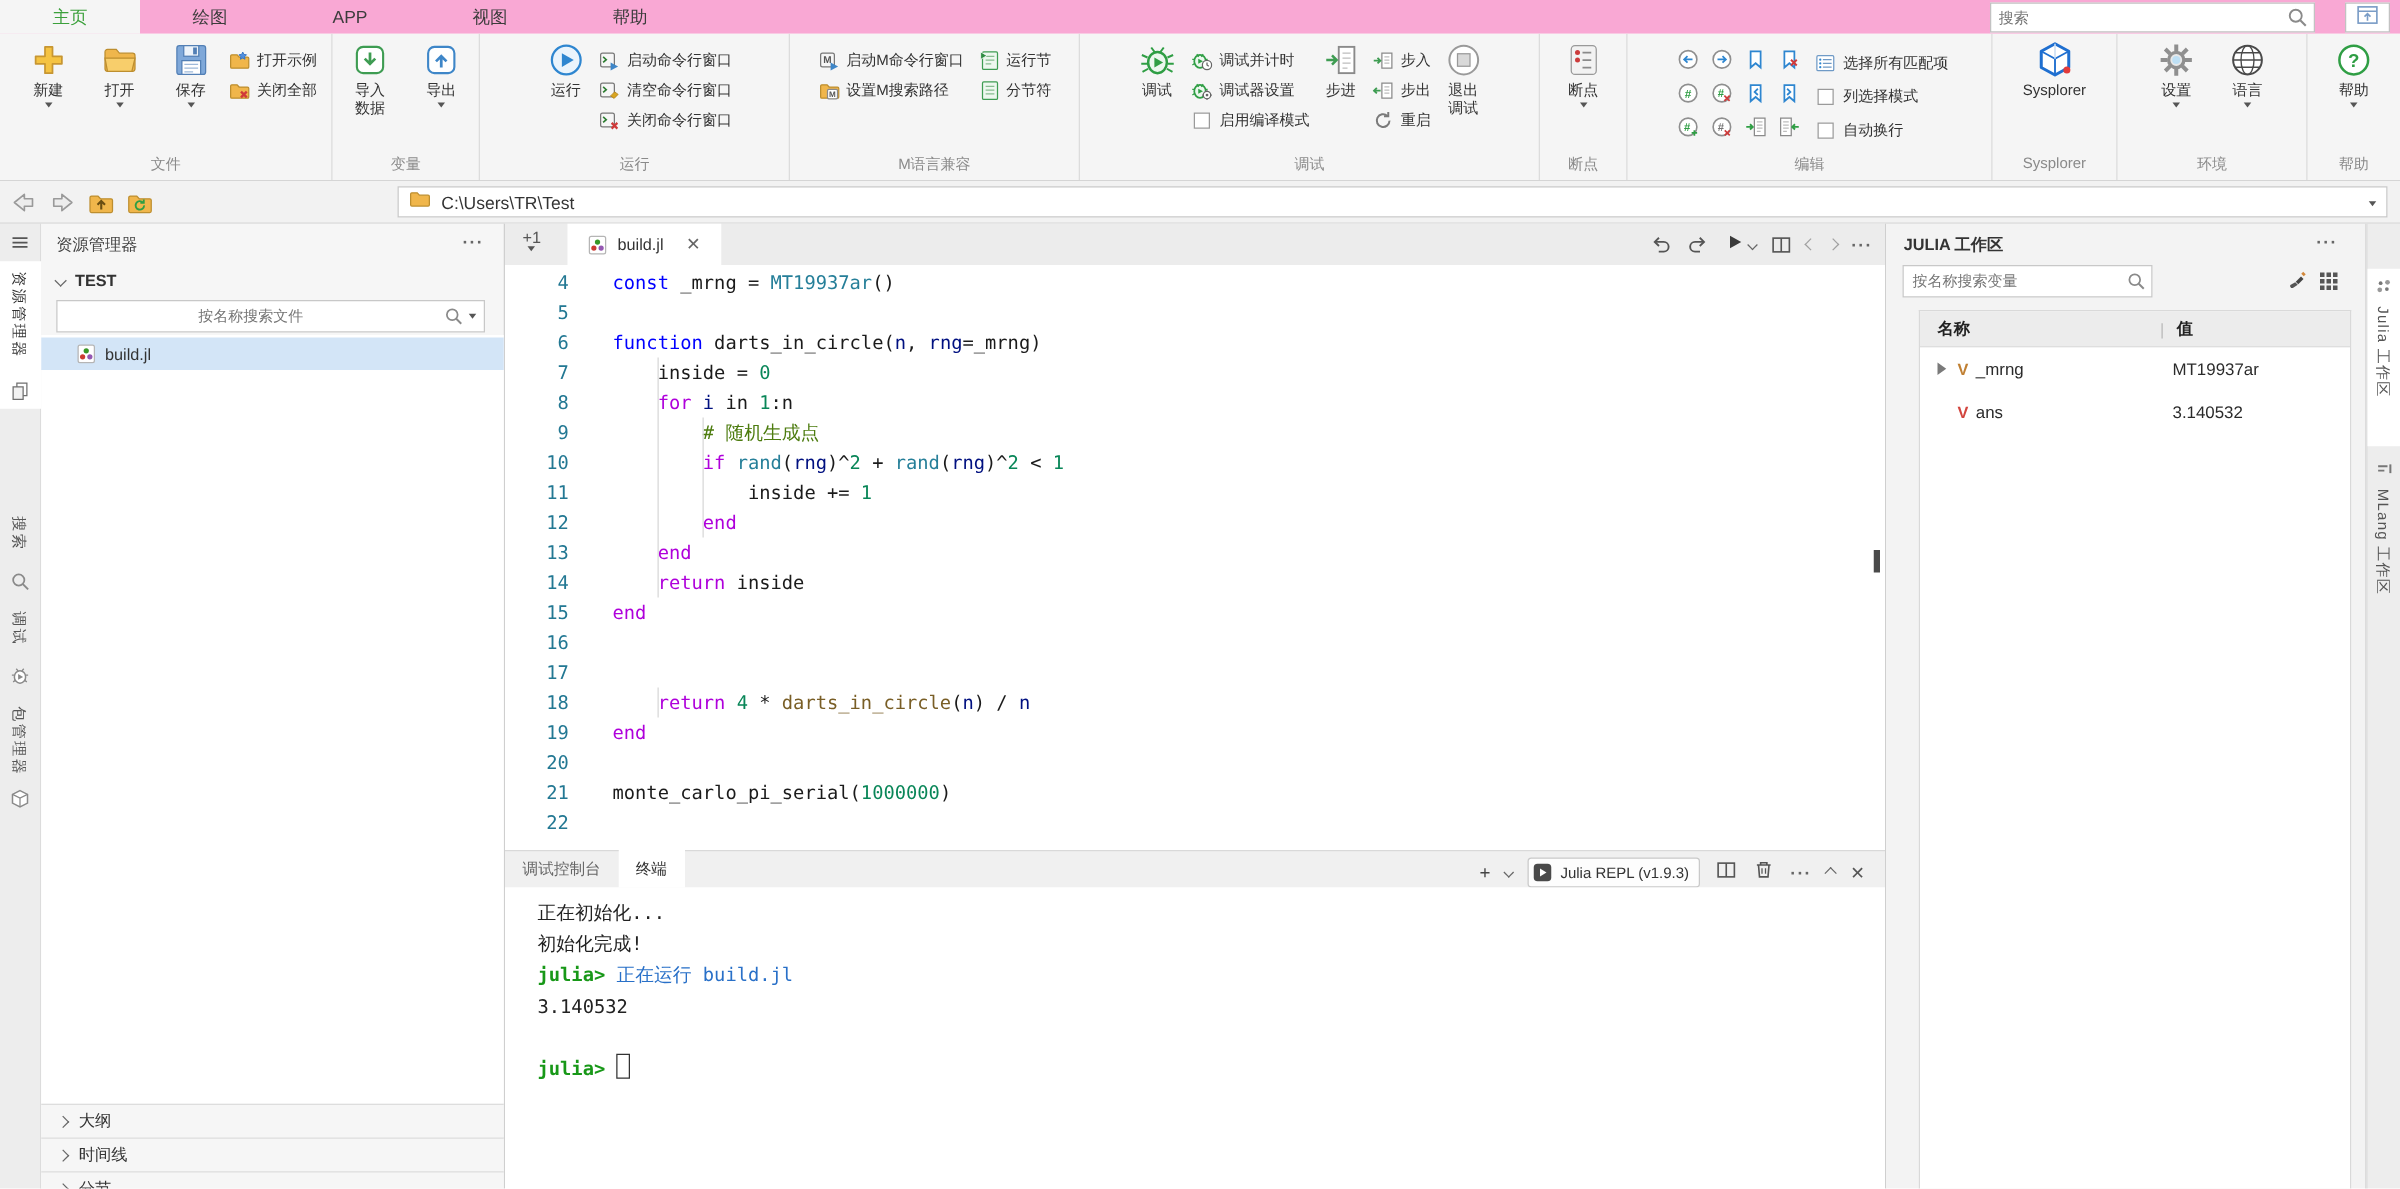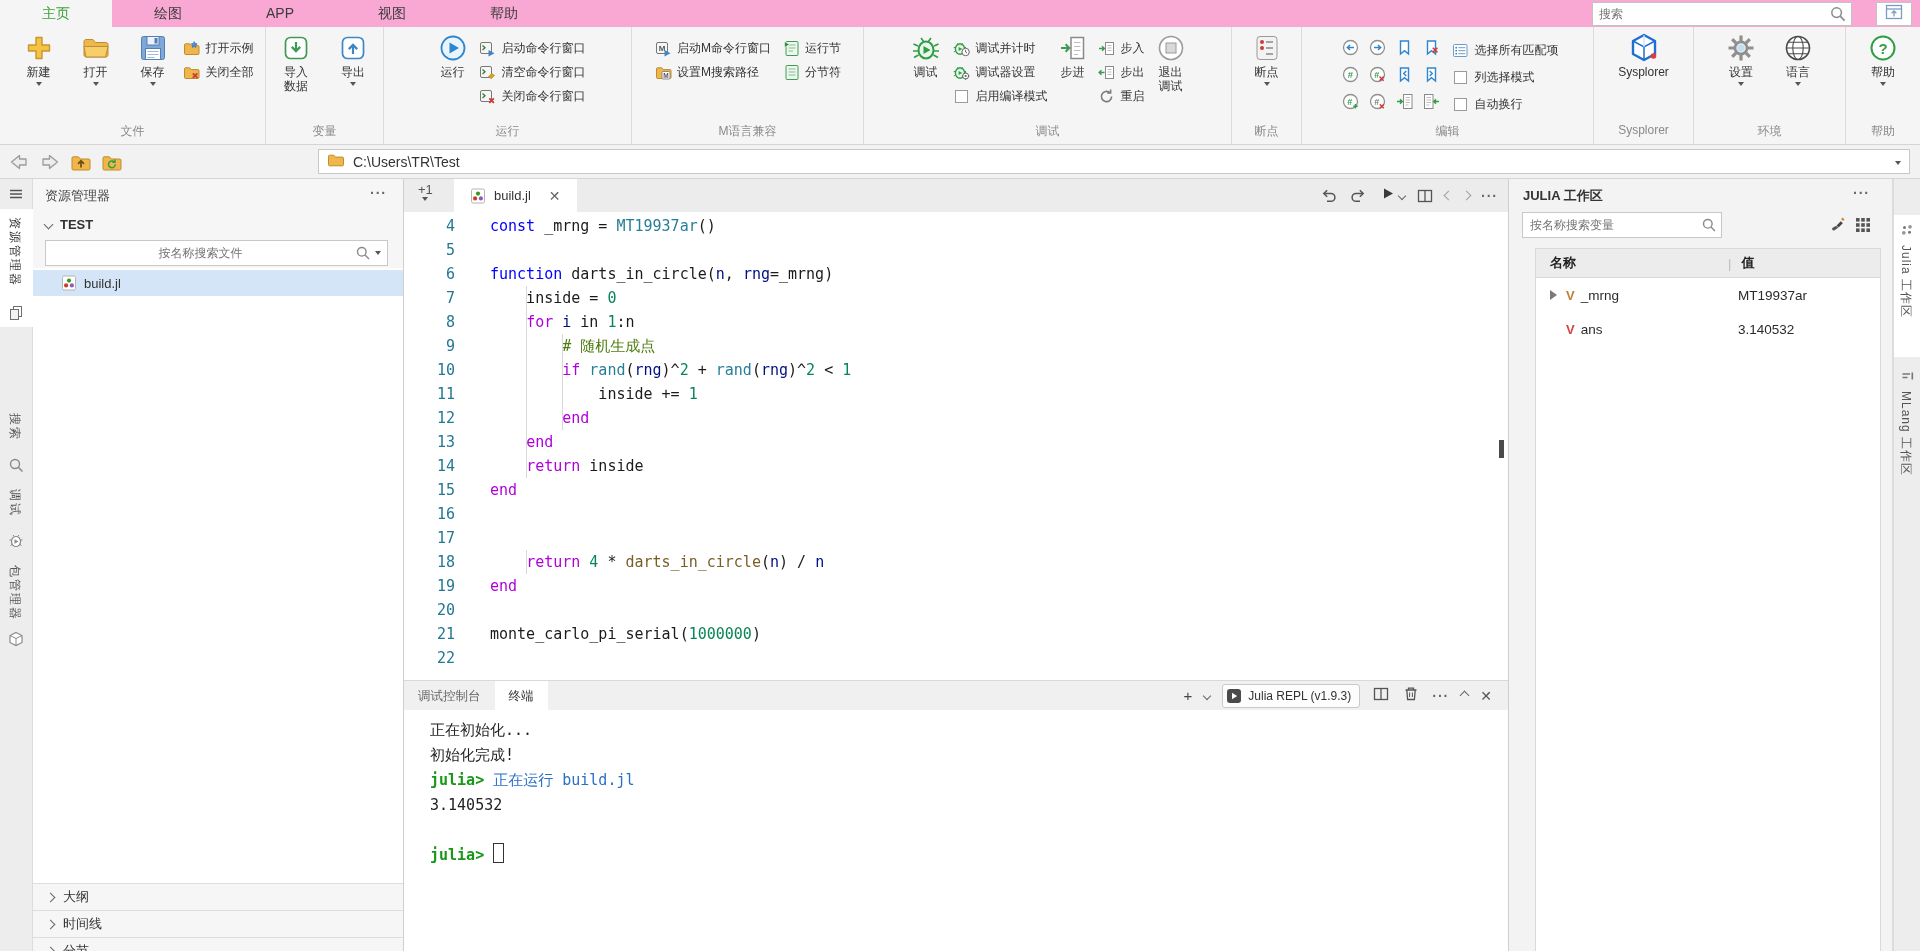--- a/index.html
+++ b/index.html
@@ -73,21 +73,21 @@
   .edtools .ti{display:flex;align-items:center;}
   .codewrap{position:absolute;left:0;top:33px;right:0;height:468px;overflow:hidden;}
   .cl{height:24px;line-height:24px;white-space:pre;font-family:"DejaVu Sans Mono","Liberation Mono",monospace;font-size:15px;display:flex;}
   .cl .ln{width:51px;text-align:right;color:#237893;flex:none;}
   .cl .ct{padding-left:35px;}
   #code-lines{padding-top:2px;}
   .iguide{position:absolute;width:1px;background:#d8d8d8;}
   .k1{color:#0000ff}.k2{color:#af00db}.cm{color:#4d7c0f}.nu{color:#098658}.ty{color:#267f99}.fn{color:#795e26}.pr{color:#001080}.pl{color:#1b1b1b}
   .scrollthumb{position:absolute;right:4px;top:228px;width:5px;height:18px;background:#4a4a4a;}
   
-  .termhdr{position:absolute;left:0;top:501px;right:0;height:30px;background:#f0f0f0;border-top:1px solid #d9d9d9;display:flex;align-items:center;box-sizing:border-box;}
+  .termhdr{position:absolute;left:0;top:501px;right:0;height:30px;background:#f0f0f0;border-top:1px solid #d9d9d9;display:flex;align-items:flex-end;box-sizing:border-box;}
   .ttab{padding:0 14px;height:30px;line-height:30px;font-size:12.5px;color:#666;}
   .ttab.active{background:#fff;color:#333;}
   .termtools{margin-left:auto;display:flex;align-items:center;gap:12px;padding-right:16px;}
   .replbox{display:flex;align-items:center;gap:6px;height:22px;border:1px solid #c9c9c9;background:#fdfdfd;border-radius:3px;padding:0 8px 0 3px;font-size:12px;color:#333;}
   .termbody{position:absolute;left:0;top:531px;right:0;bottom:0;background:#fff;padding:8px 0 0 26px;}
   .tl{height:25px;line-height:25px;white-space:pre;font-family:"DejaVu Sans Mono","Liberation Mono",monospace;font-size:15px;}
   .tp{color:#222}.tpr{color:#189818;font-weight:bold}.ti2{color:#2970c8}
   .tcursor{display:inline-block;width:9px;height:18px;border:1.3px solid #333;vertical-align:-3px;}
   
   .rpanel{position:absolute;left:1509px;top:179px;width:384px;height:772px;background:#f3f3f3;border-right:1px solid #dcdcdc;box-sizing:border-box;}

